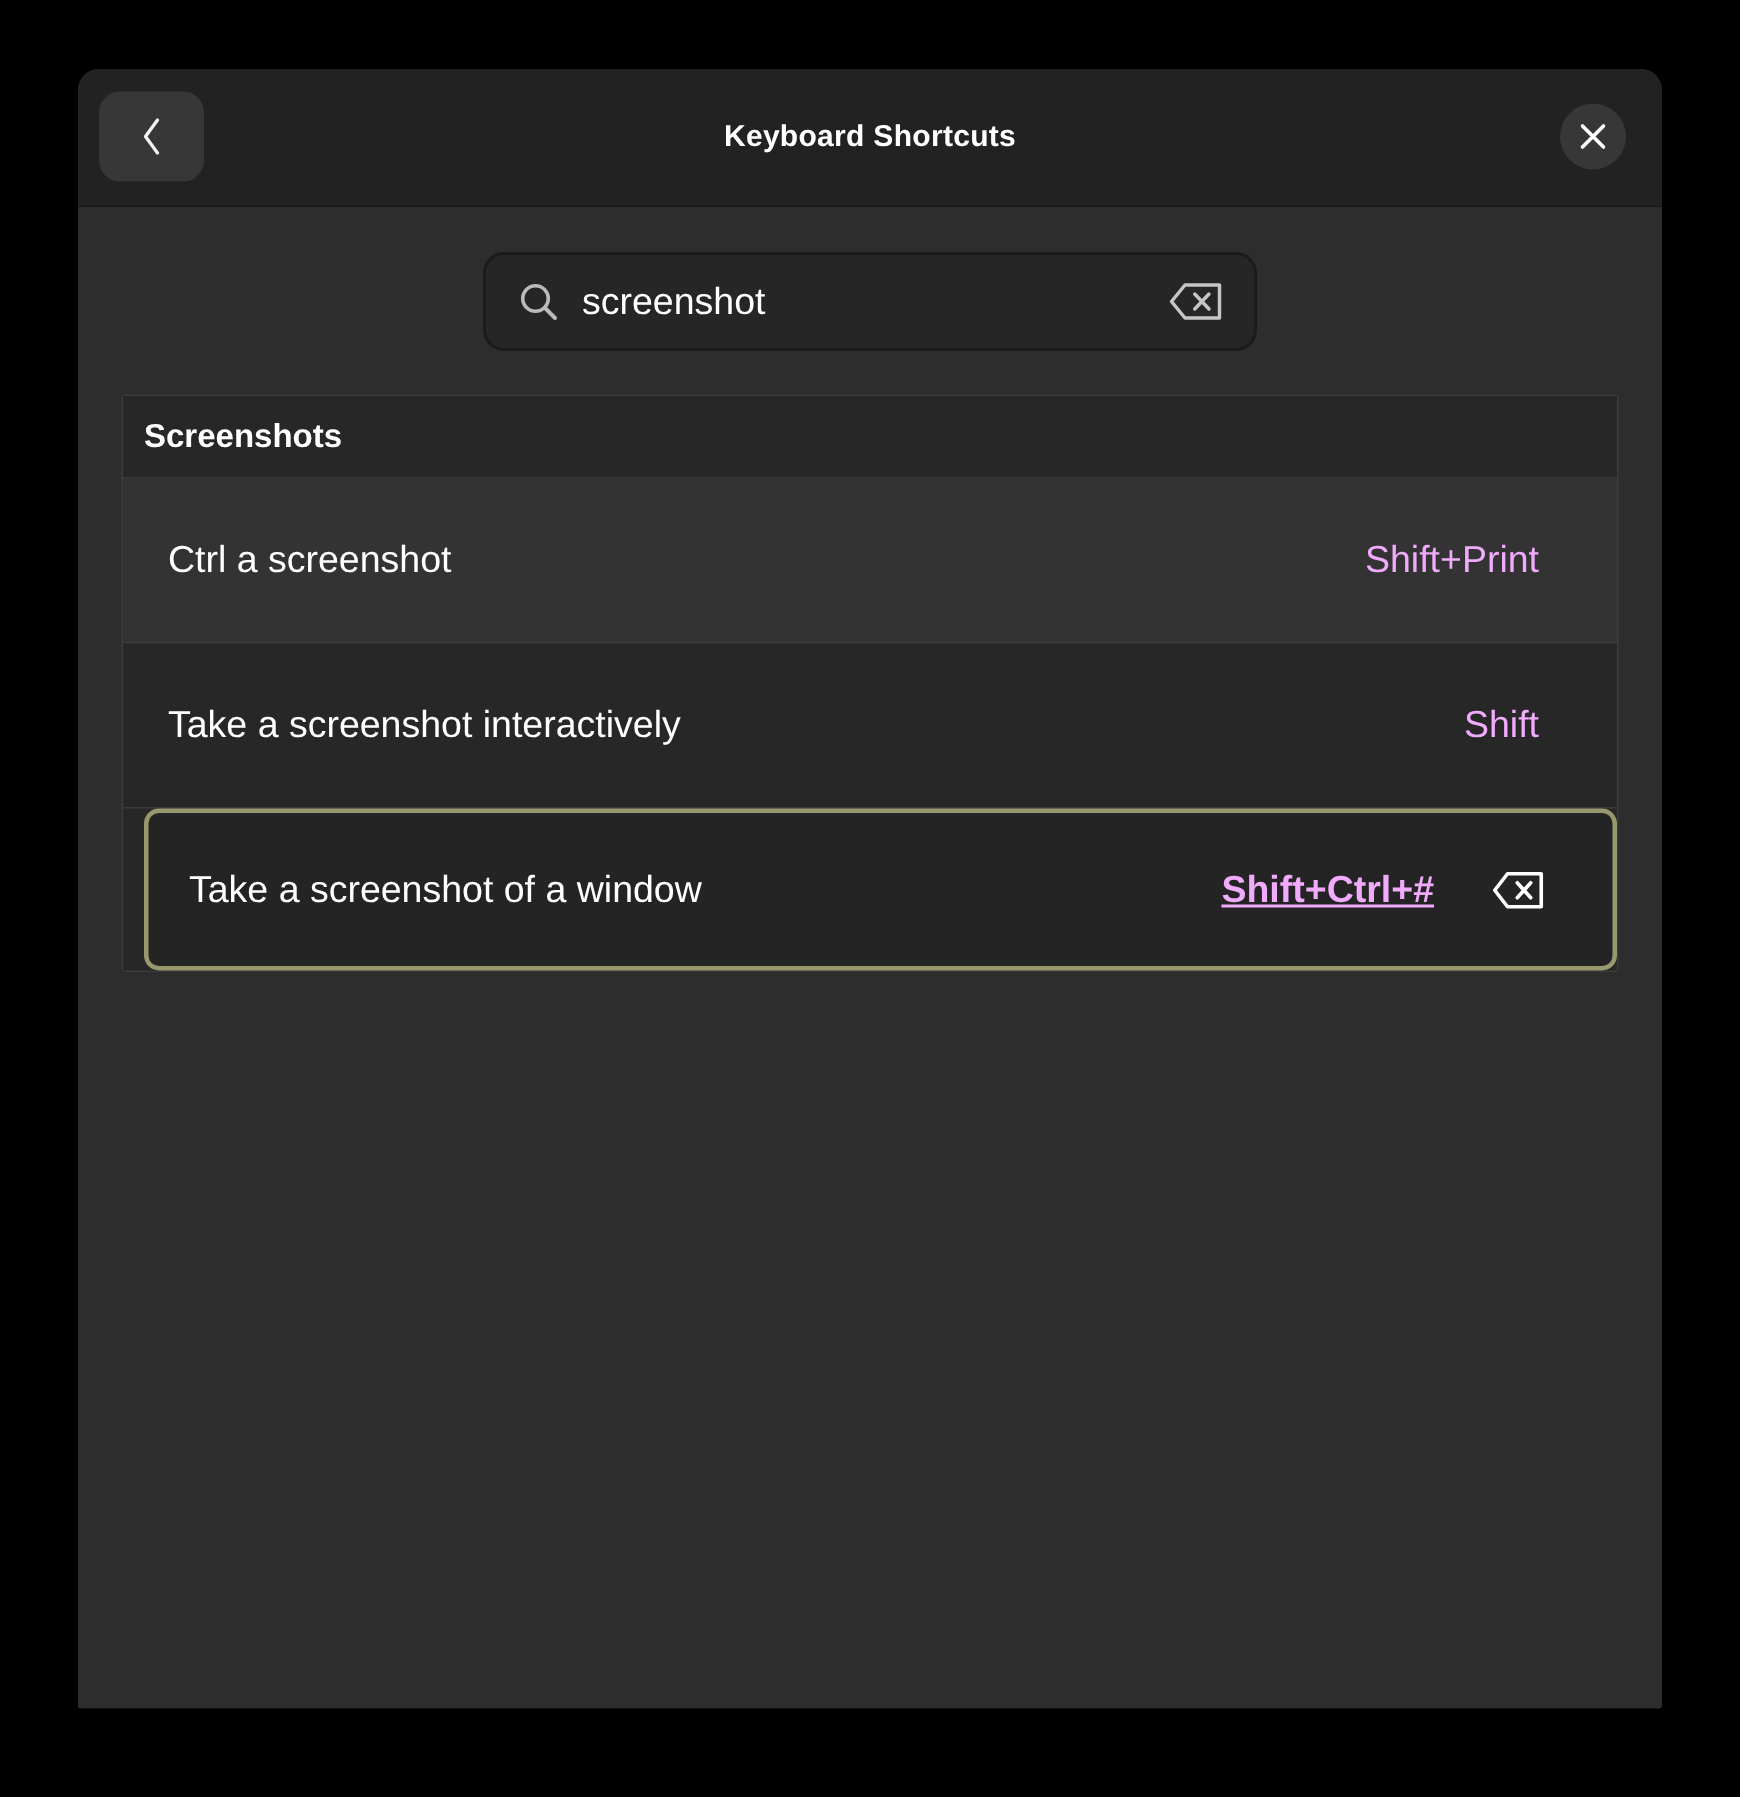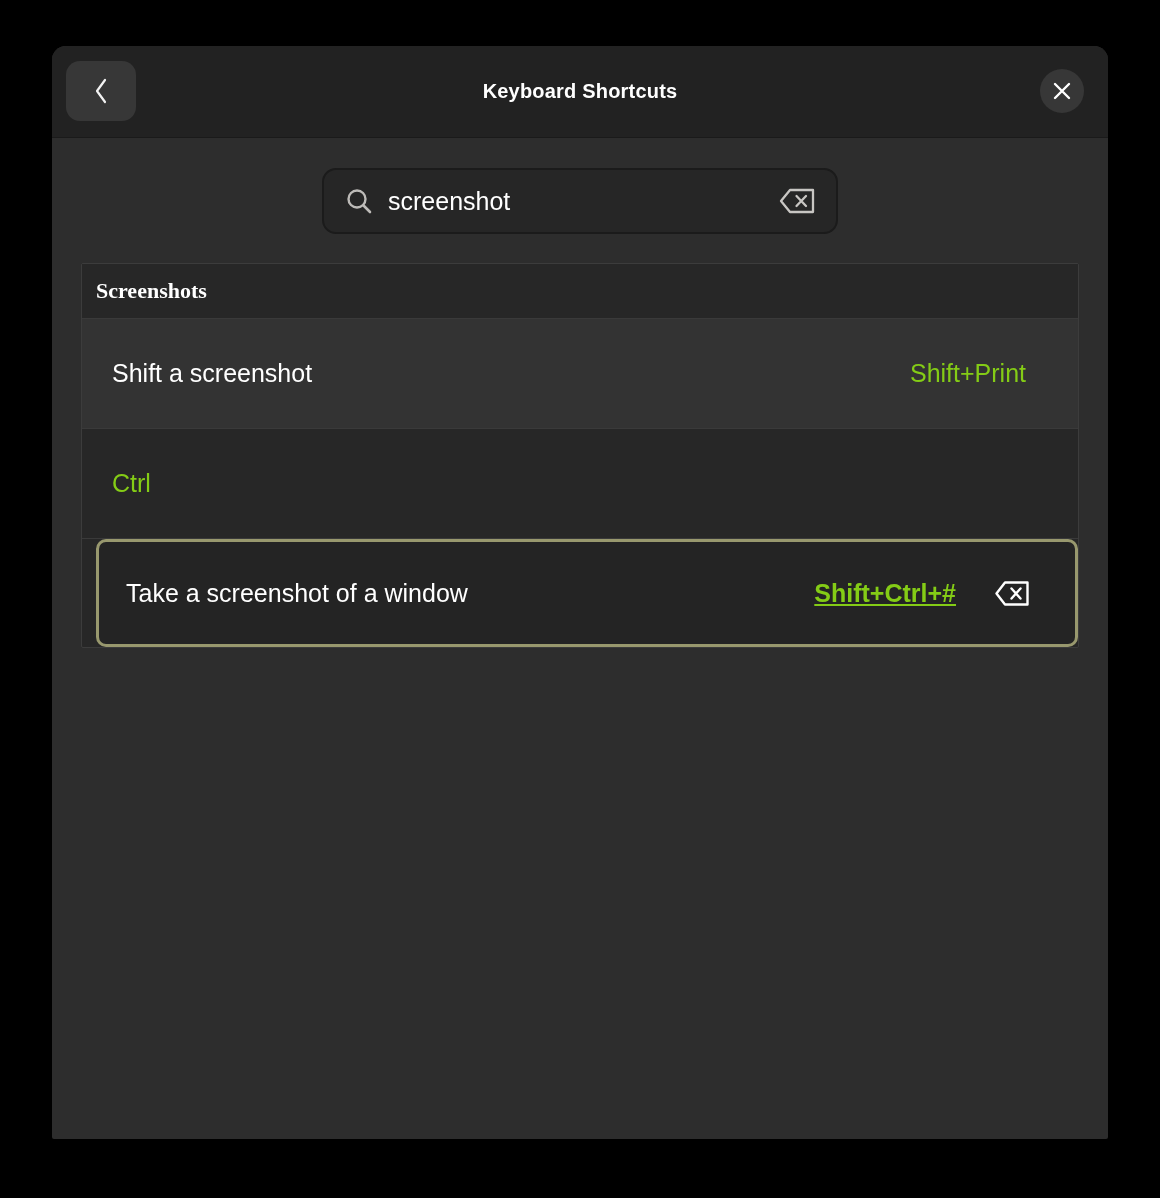--- a/index.html
+++ b/index.html
@@ -57,36 +57,36 @@
   .shortcut-list{
     position:absolute;left:29px;top:217px;width:998px;
     border:1px solid #3c3c3c;border-radius:2px;
     box-sizing:border-box;
     background:#272727;
   }
   .section-header{
     height:55px;display:flex;align-items:center;
     padding:0 14px;box-sizing:border-box;
     background:#272727;border-bottom:1px solid #3a3a3a;
-    color:#ffffff;font-size:22px;font-weight:bold;font-family:Liberation Serif, serif;
+    color:#ffffff;font-size:22px;font-weight:bold;
   }
   .row{
     height:110px;display:flex;align-items:center;
     padding:0 52px 0 30px;box-sizing:border-box;
     background:#272727;border-bottom:1px solid #3a3a3a;
     cursor:pointer;
   }
   .row:last-child{border-bottom:none;margin-left:14px;}
   .row.hover{background:#333333;}
   .row .label{
     flex:1 1 auto;color:#ffffff;font-size:25px;
     white-space:nowrap;overflow:hidden;
   }
   .row .accel{
-    flex:0 0 auto;color:#84cc16;font-size:25px;
+    flex:0 0 auto;color:#f0abfc;font-size:25px;
   }
   .row.editing{
     height:108px;
     background:#242424;
     border:3px solid #98986e;border-radius:10px;
     padding:0 45px 0 27px;
   }
   .row.editing .accel{font-weight:bold;text-decoration:underline;}
   .row .reset-btn{
     flex:0 0 auto;margin-left:38px;display:flex;cursor:pointer;
@@ -129,26 +129,27 @@
         <path d="M18.5 9 L28 19 M28 9 L18.5 19" stroke="#c8c6c3" stroke-width="2.3" stroke-linecap="round"></path>
       </svg>
     </span>
   </div>
 
   <div class="shortcut-list">
 
     <div class="section-header">Screenshots</div>
 
     <div class="row hover">
-      <span class="label">Shift a screenshot</span>
+      <span class="label">Ctrl a screenshot</span>
       <span class="accel">Shift+Print</span>
     </div>
 
     <div class="row">
-      <span class="accel">Ctrl</span>
+      <span class="label">Take a screenshot interactively</span>
+      <span class="accel">Shift</span>
     </div>
 
     <div class="row editing">
       <span class="label">Take a screenshot of a window</span>
       <span class="accel">Shift+Ctrl+#</span>
       <span class="reset-btn">
         <svg width="36" height="27" viewBox="0 0 36 27">
           <path d="M11 2.5 H33.5 V24.5 H11 L2.5 13.5 Z" stroke="#ffffff" stroke-width="2.4" fill="none" stroke-linejoin="round"></path>
           <path d="M17.5 8.5 L26.5 18.5 M26.5 8.5 L17.5 18.5" stroke="#ffffff" stroke-width="2.4" stroke-linecap="round"></path>
         </svg>

